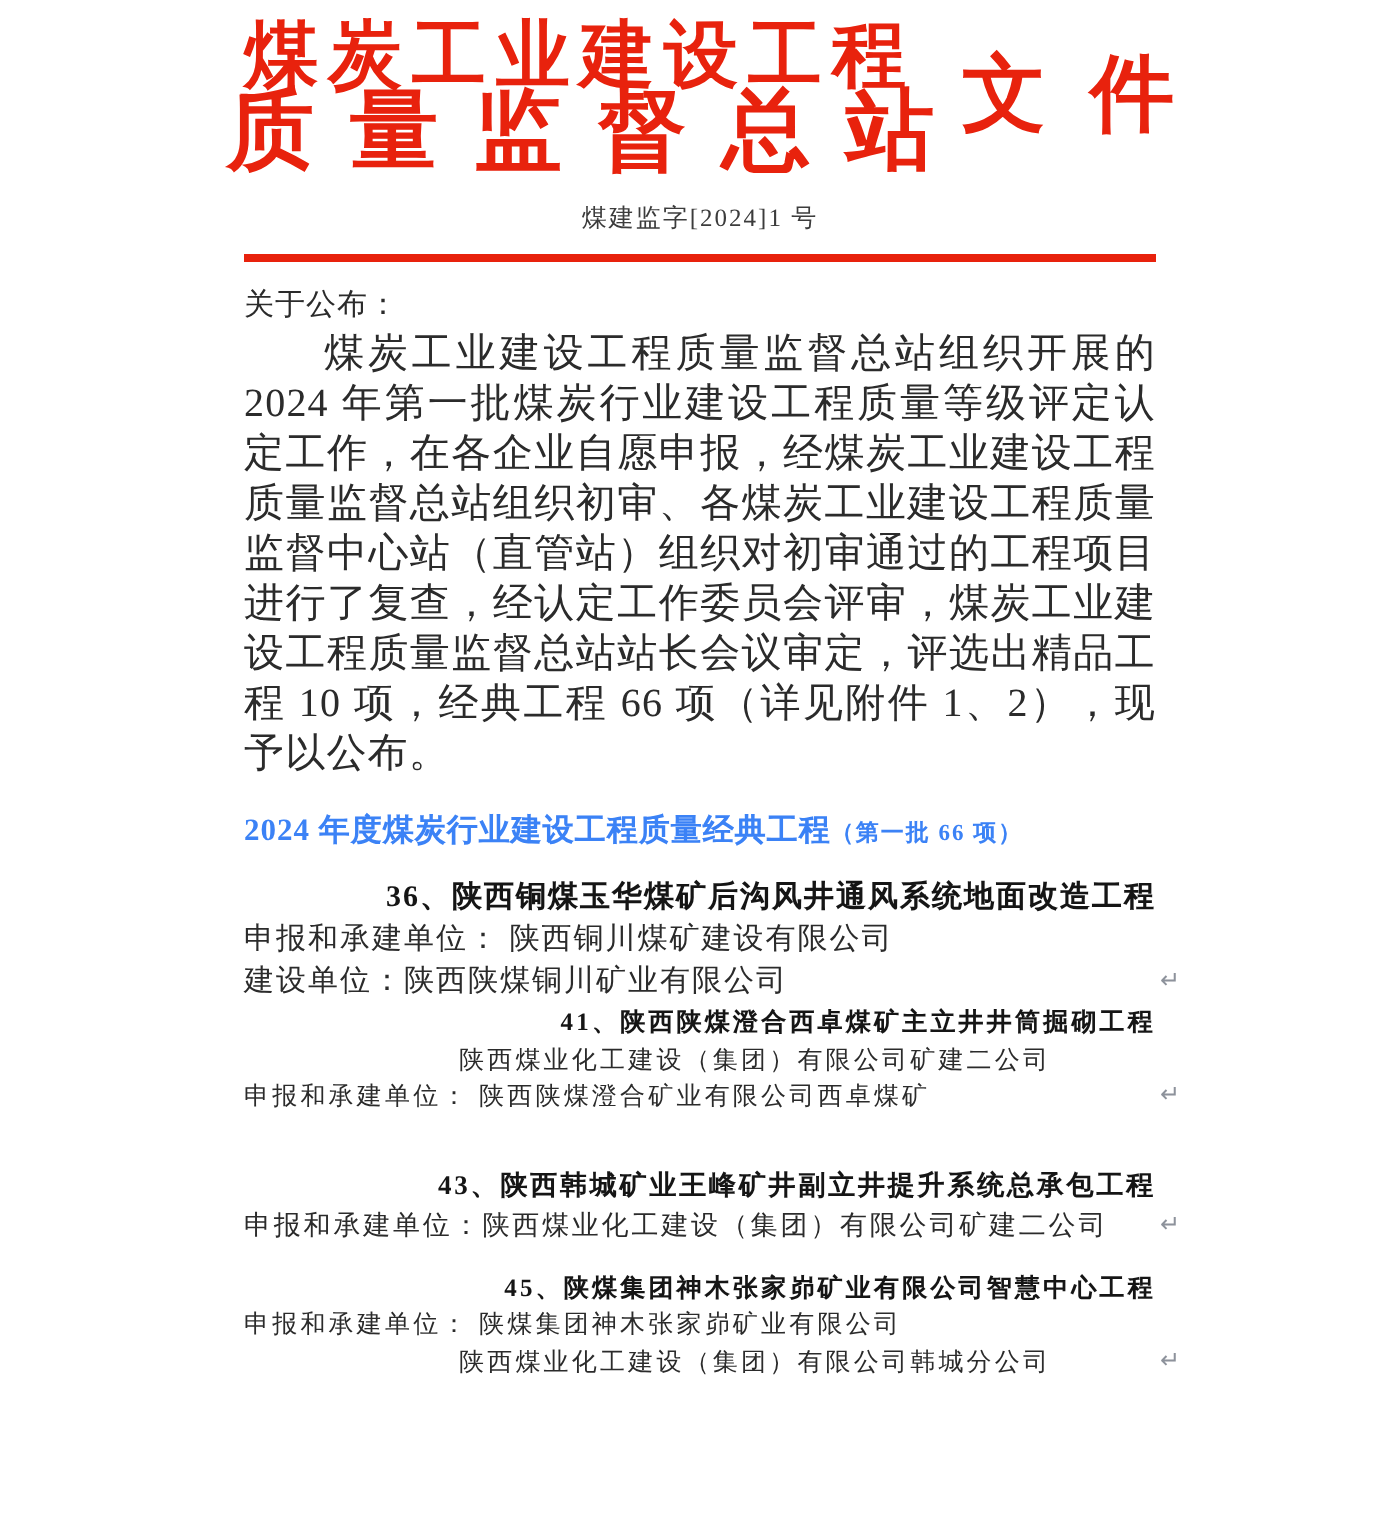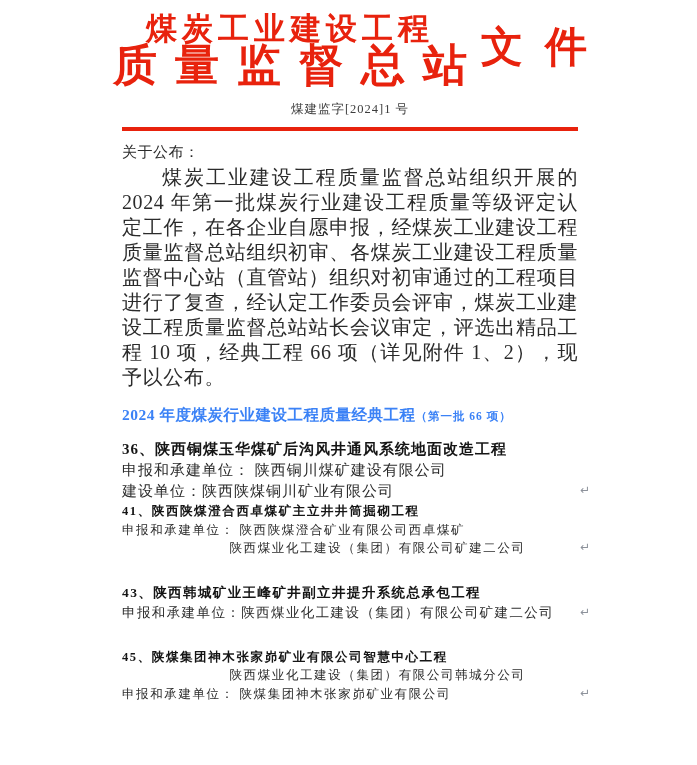--- a/index.html
+++ b/index.html
@@ -14,21 +14,21 @@
   }
   .content { padding:6px 119px 0 122px; } 
 
   
   .doc-header {
     display:flex; align-items:center; justify-content:center;
     margin-top:4px; color:#e8220d; font-weight:bold;
     white-space:nowrap;
   }
   .org-block { text-align:center; }
-  .org-line1 { font-size:31px; line-height:37px; letter-spacing:5px; }
+  .org-line1 { font-size:37px; line-height:37px; letter-spacing:5px; }
   .org-line2 { font-size:44px; line-height:37px; letter-spacing:18px; margin-right:-18px; }
   .doc-type  { font-size:42px; letter-spacing:22px; margin-left:14px; margin-right:-22px; }
 
   .doc-number { text-align:center; font-size:12.5px; color:#3c3c3c; margin-top:17px; letter-spacing:1px; }
   .red-line   { height:4px; background:#e8220d; margin-top:9px; }
 
   
   .title { text-align:center; font-weight:bold; font-size:16.5px; line-height:31px; margin-top:12px; color:#151515; }
 
   
@@ -39,31 +39,31 @@
     letter-spacing:0.6px;
   }
 
   
   .section-heading { margin-top:15px; font-weight:bold; color:#3b82f6; white-space:nowrap; }
   .sec-main  { font-size:15.5px; letter-spacing:0.5px; }
   .sec-paren { font-size:11.5px; letter-spacing:1px; }
 
   
   .item { position:relative; color:#2b2b2b; }
-  .item .item-title { font-weight:bold; color:#151515; }
+  .item .item-title { font-weight:bold; color:#151515;text-align:right; }
   .line.cont { padding-left:8.6em; }
 
   .size-lg { font-size:15px;   line-height:21px; letter-spacing:1px; }
   .size-sm { font-size:12.5px; line-height:18.5px; letter-spacing:1.6px; }
   .size-md { font-size:13.5px; line-height:20px; letter-spacing:1.4px; }
 
   #item-36 { margin-top:13px; }
   #item-41 { }
   #item-43 { margin-top:25px; }
-  #item-45 { margin-top:25px; }
+  #item-45 { margin-top:12px; }
 
   .ret {
     position:absolute; bottom:1px; right:-12px;
     color:#8d929b; font-size:12px;
     font-family:"DejaVu Sans",sans-serif;
     font-weight:normal; letter-spacing:0;
   }
 </style>
 </head>
 <body>
@@ -93,32 +93,32 @@
 
     <div class="item size-lg" id="item-36">
       <div class="item-title">36、陕西铜煤玉华煤矿后沟风井通风系统地面改造工程</div>
       <div class="line">申报和承建单位： 陕西铜川煤矿建设有限公司</div>
       <div class="line">建设单位：陕西陕煤铜川矿业有限公司</div>
       <span class="ret">↵</span>
     </div>
 
     <div class="item size-sm" id="item-41">
       <div class="item-title">41、陕西陕煤澄合西卓煤矿主立井井筒掘砌工程</div>
+      <div class="line cont">陕西煤业化工建设（集团）有限公司矿建二公司</div>
       <div class="line">申报和承建单位： 陕西陕煤澄合矿业有限公司西卓煤矿</div>
-      <div class="line cont">陕西煤业化工建设（集团）有限公司矿建二公司</div>
       <span class="ret">↵</span>
     </div>
 
     <div class="item size-md" id="item-43">
       <div class="item-title">43、陕西韩城矿业王峰矿井副立井提升系统总承包工程</div>
       <div class="line">申报和承建单位：陕西煤业化工建设（集团）有限公司矿建二公司</div>
       <span class="ret">↵</span>
     </div>
 
     <div class="item size-sm" id="item-45">
       <div class="item-title">45、陕煤集团神木张家峁矿业有限公司智慧中心工程</div>
+      <div class="line">申报和承建单位： 陕煤集团神木张家峁矿业有限公司</div>
       <div class="line cont">陕西煤业化工建设（集团）有限公司韩城分公司</div>
-      <div class="line">申报和承建单位： 陕煤集团神木张家峁矿业有限公司</div>
       <span class="ret">↵</span>
     </div>
 
   </div>
 </div>
 
 </body></html>

